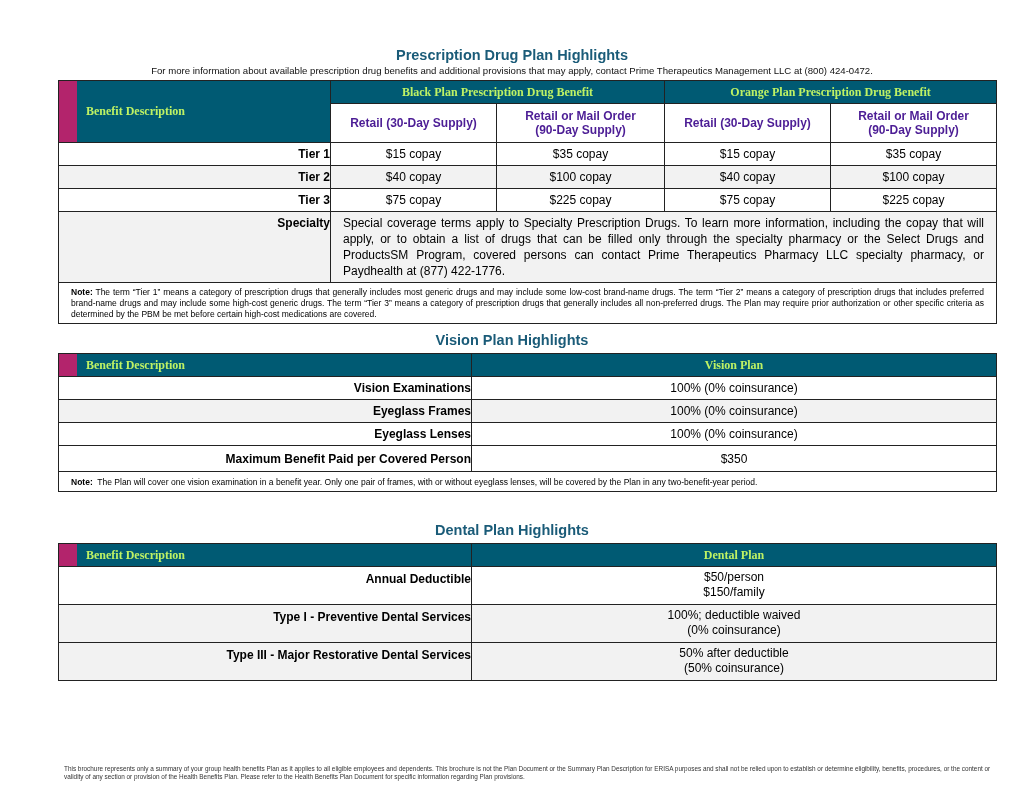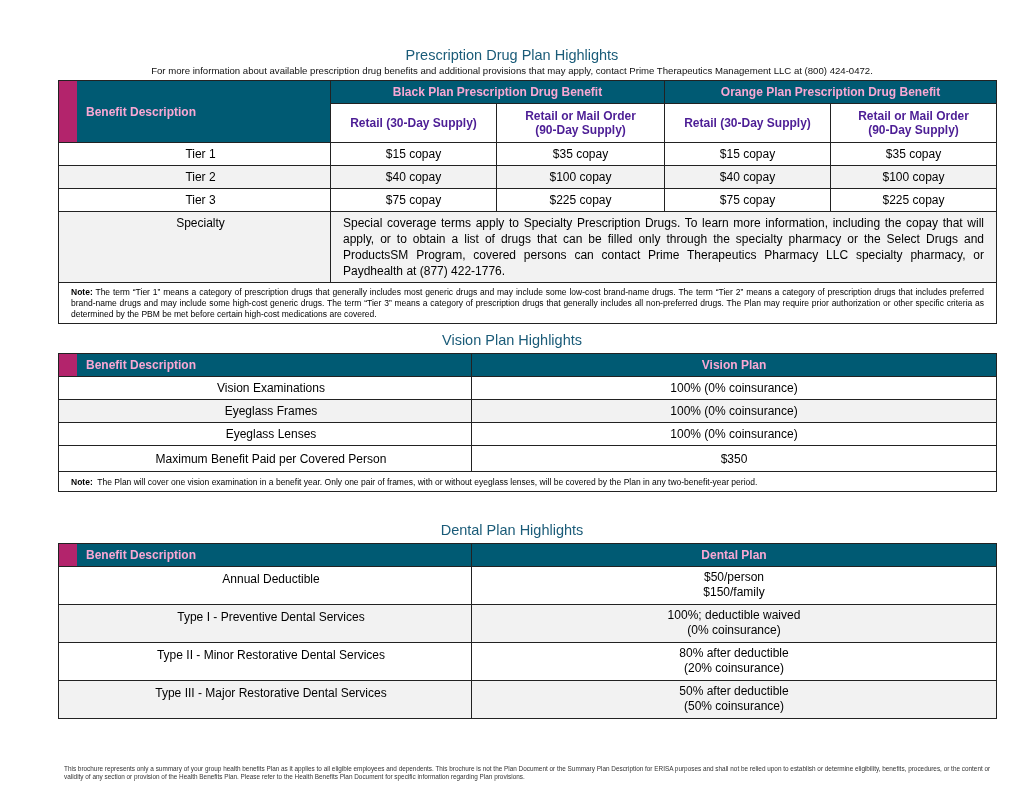--- a/index.html
+++ b/index.html
@@ -1,25 +1,25 @@
 <!DOCTYPE html>
 <html><head>
 <meta charset="utf-8">
 <style>
   html, body { margin:0; padding:0; background:#ffffff; }
   body { width:1024px; height:791px; position:relative; font-family:"Liberation Sans", sans-serif; color:#000; overflow:hidden; }
-  .sec-title { position:absolute; left:0; width:1024px; text-align:center; color:#1a5b78; font-weight:normal; font-size:14.5px; }
+  .sec-title { position:absolute; left:0; width:1024px; text-align:center; color:#1a5b78; font-weight:bold; font-size:14.5px; }
   .sub { position:absolute; left:0; width:1024px; text-align:center; font-size:9.6px; color:#111; }
   table { position:absolute; left:58px; width:938px; border-collapse:collapse; table-layout:fixed; }
   td, th { border:1px solid #222; padding:0; font-size:12px; }
-  th { background:#005a73; color:#f9a8d4; font-weight:bold; }
+  th { background:#005a73; color:#bef264; font-weight:bold;font-family:Liberation Serif, serif; }
   .hdr-desc { position:relative; text-align:left; padding-left:27px; }
   .accent { position:absolute; left:0; top:0; bottom:0; width:18px; background:#b3246c; }
   .sub-hdr { background:#fff; color:#4c1d95; font-weight:bold; font-size:12px; text-align:center; }
-  .lbl { font-weight:normal; text-align:center; padding-left:12px; }
+  .lbl { font-weight:bold; text-align:right; padding-left:12px; }
   .val { text-align:center; }
   tr.alt td { background:#f2f2f2; }
   .note { font-size:8.5px; padding:4px 12px 3px 12px; line-height:11px; text-align:justify; }
   .note b { font-weight:bold; }
   .spec-text { text-align:justify; padding:3px 12px 3px 12px; line-height:16px; font-size:12px; }
   .footer { position:absolute; left:64px; top:765px; width:935px; font-size:6.4px; color:#333; line-height:8px; }
   .dental td { vertical-align:top; }
   .dental .val { line-height:15px; padding-top:3px; }
   .dental .lbl { padding-top:5px; }
 </style>
@@ -148,27 +148,20 @@
           <div>$150/family</div>
         </td>
   </tr>
   <tr style="height:38px;" class="alt">
     <td class="lbl">Type I - Preventive Dental Services</td>
     <td class="val">
           <div>100%; deductible waived</div>
           <div>(0% coinsurance)</div>
         </td>
   </tr>
-  <tr style="height:38px;">
-    <td class="lbl">Type II - Minor Restorative Dental Services</td>
-    <td class="val">
-          <div>80% after deductible</div>
-          <div>(20% coinsurance)</div>
-        </td>
-  </tr>
   <tr style="height:38px;" class="alt">
     <td class="lbl">Type III - Major Restorative Dental Services</td>
     <td class="val">
           <div>50% after deductible</div>
           <div>(50% coinsurance)</div>
         </td>
   </tr>
 </tbody>
   </table>
 

